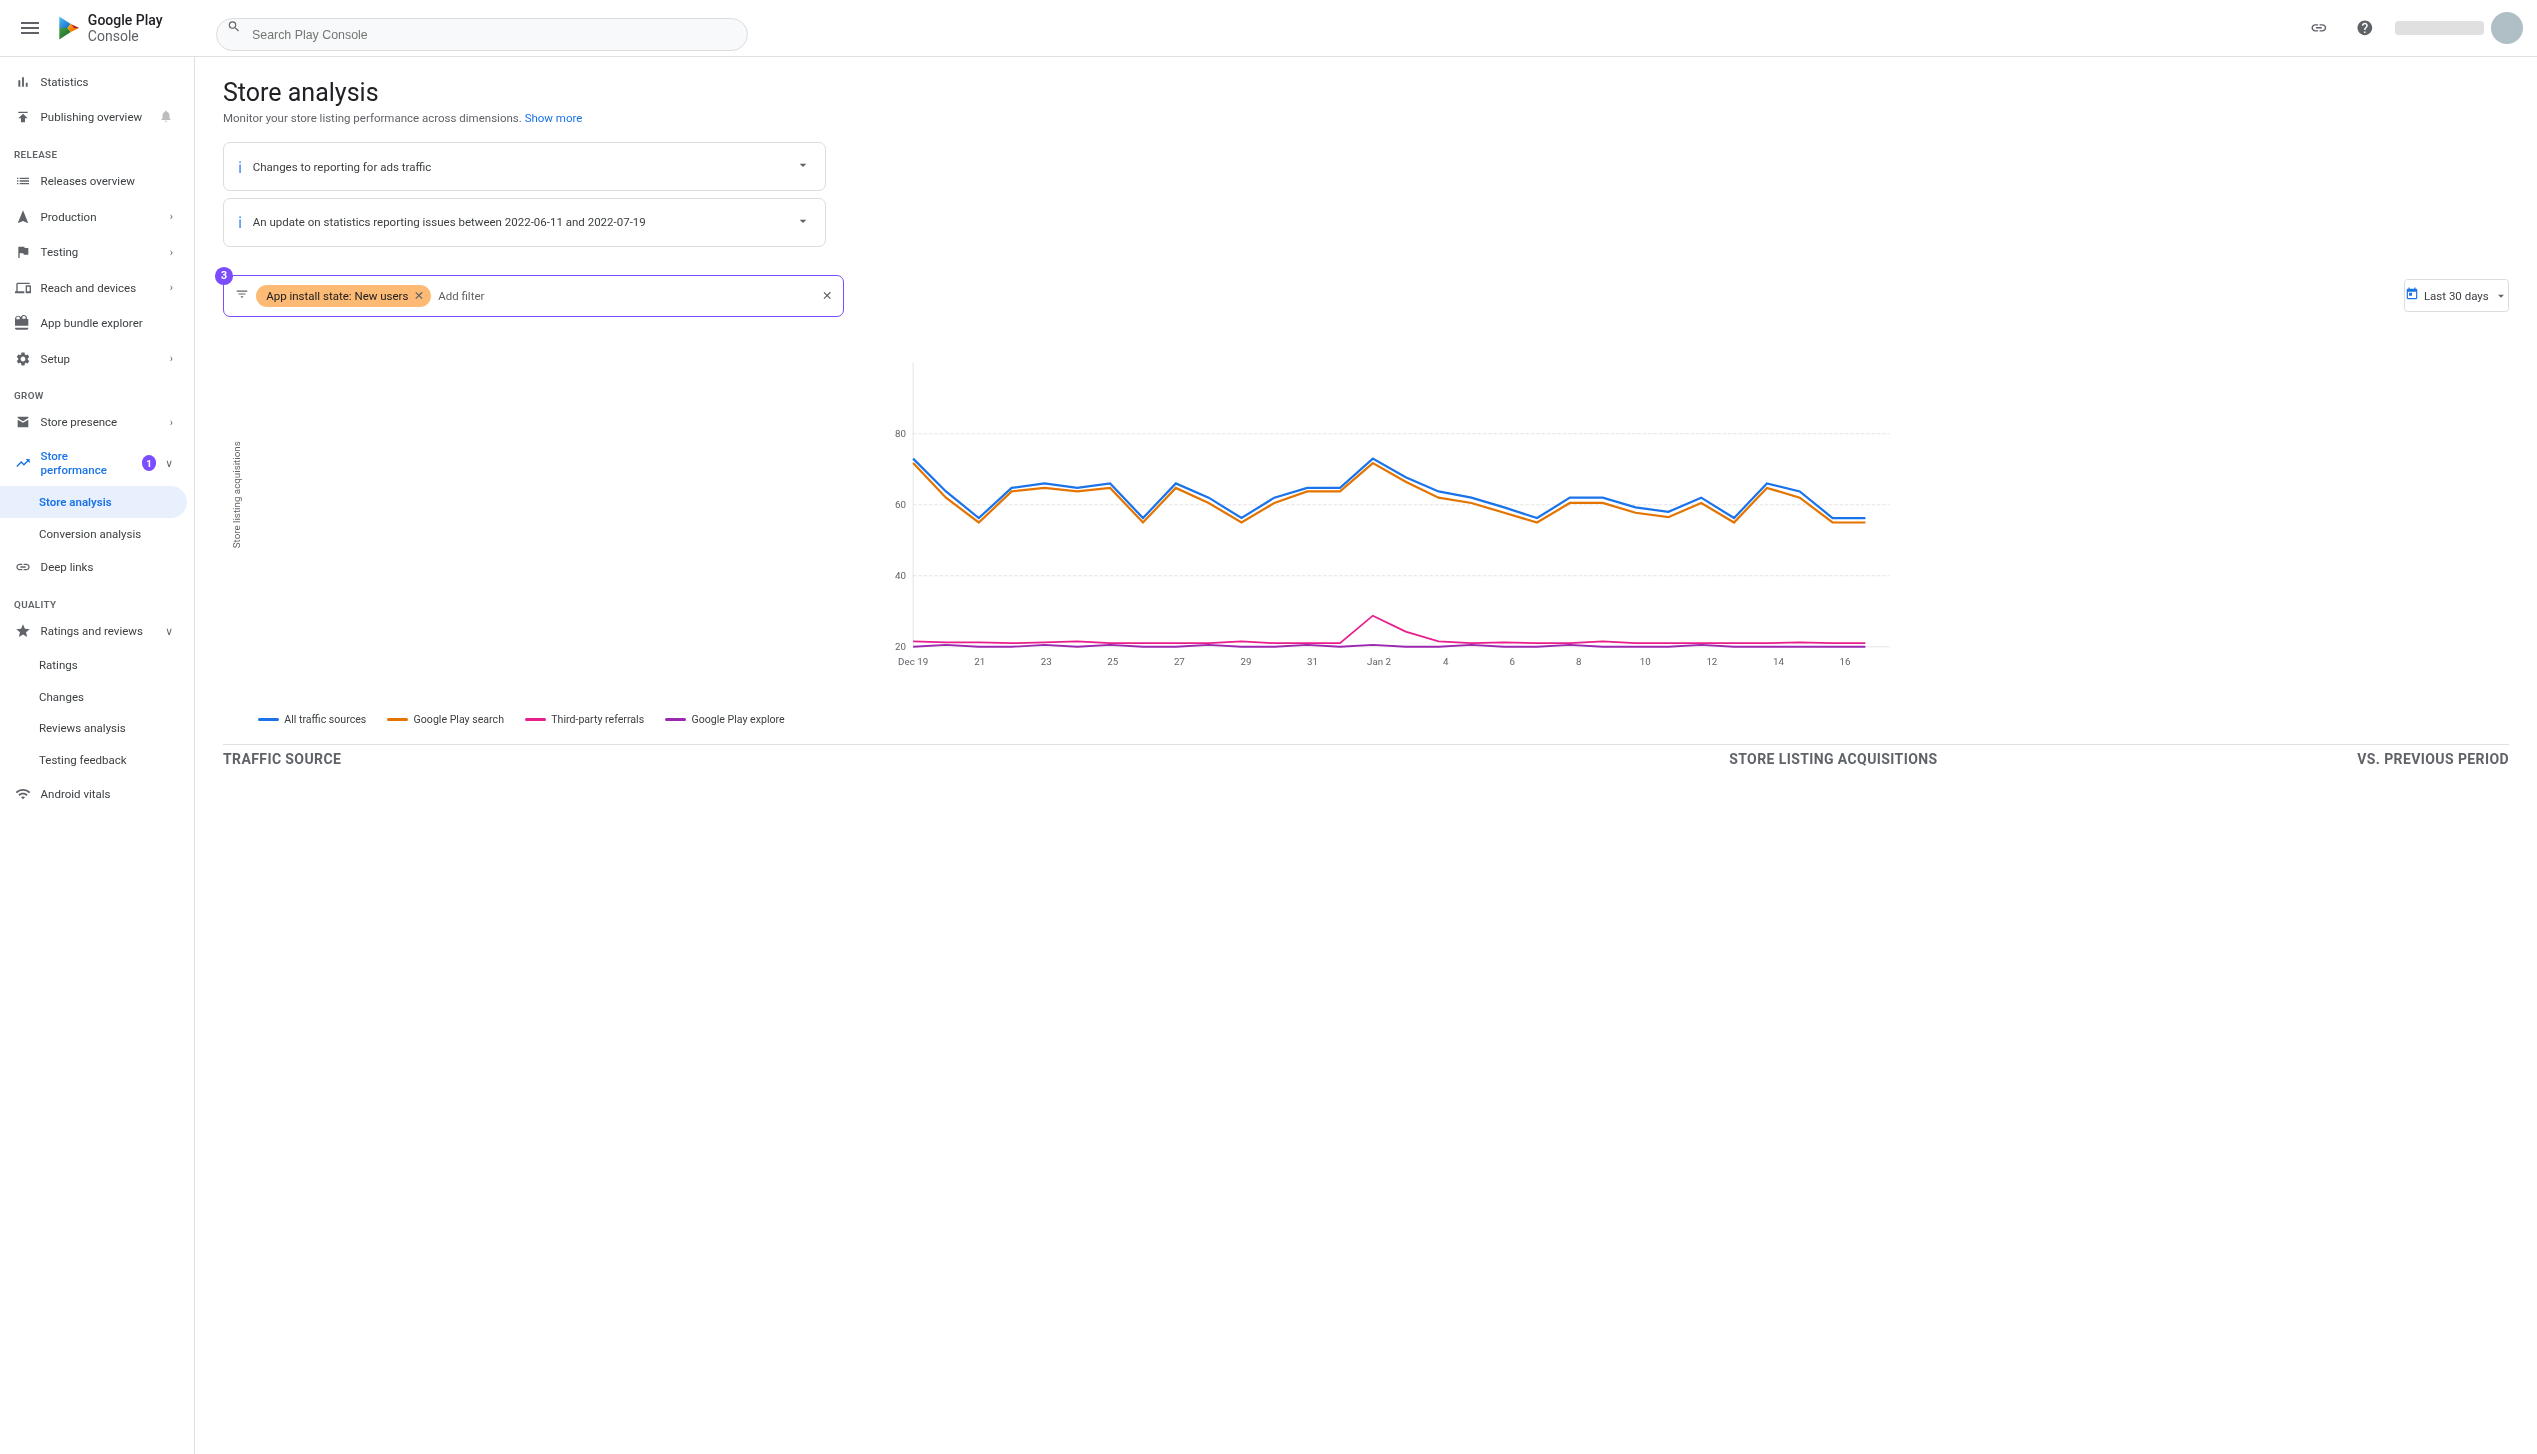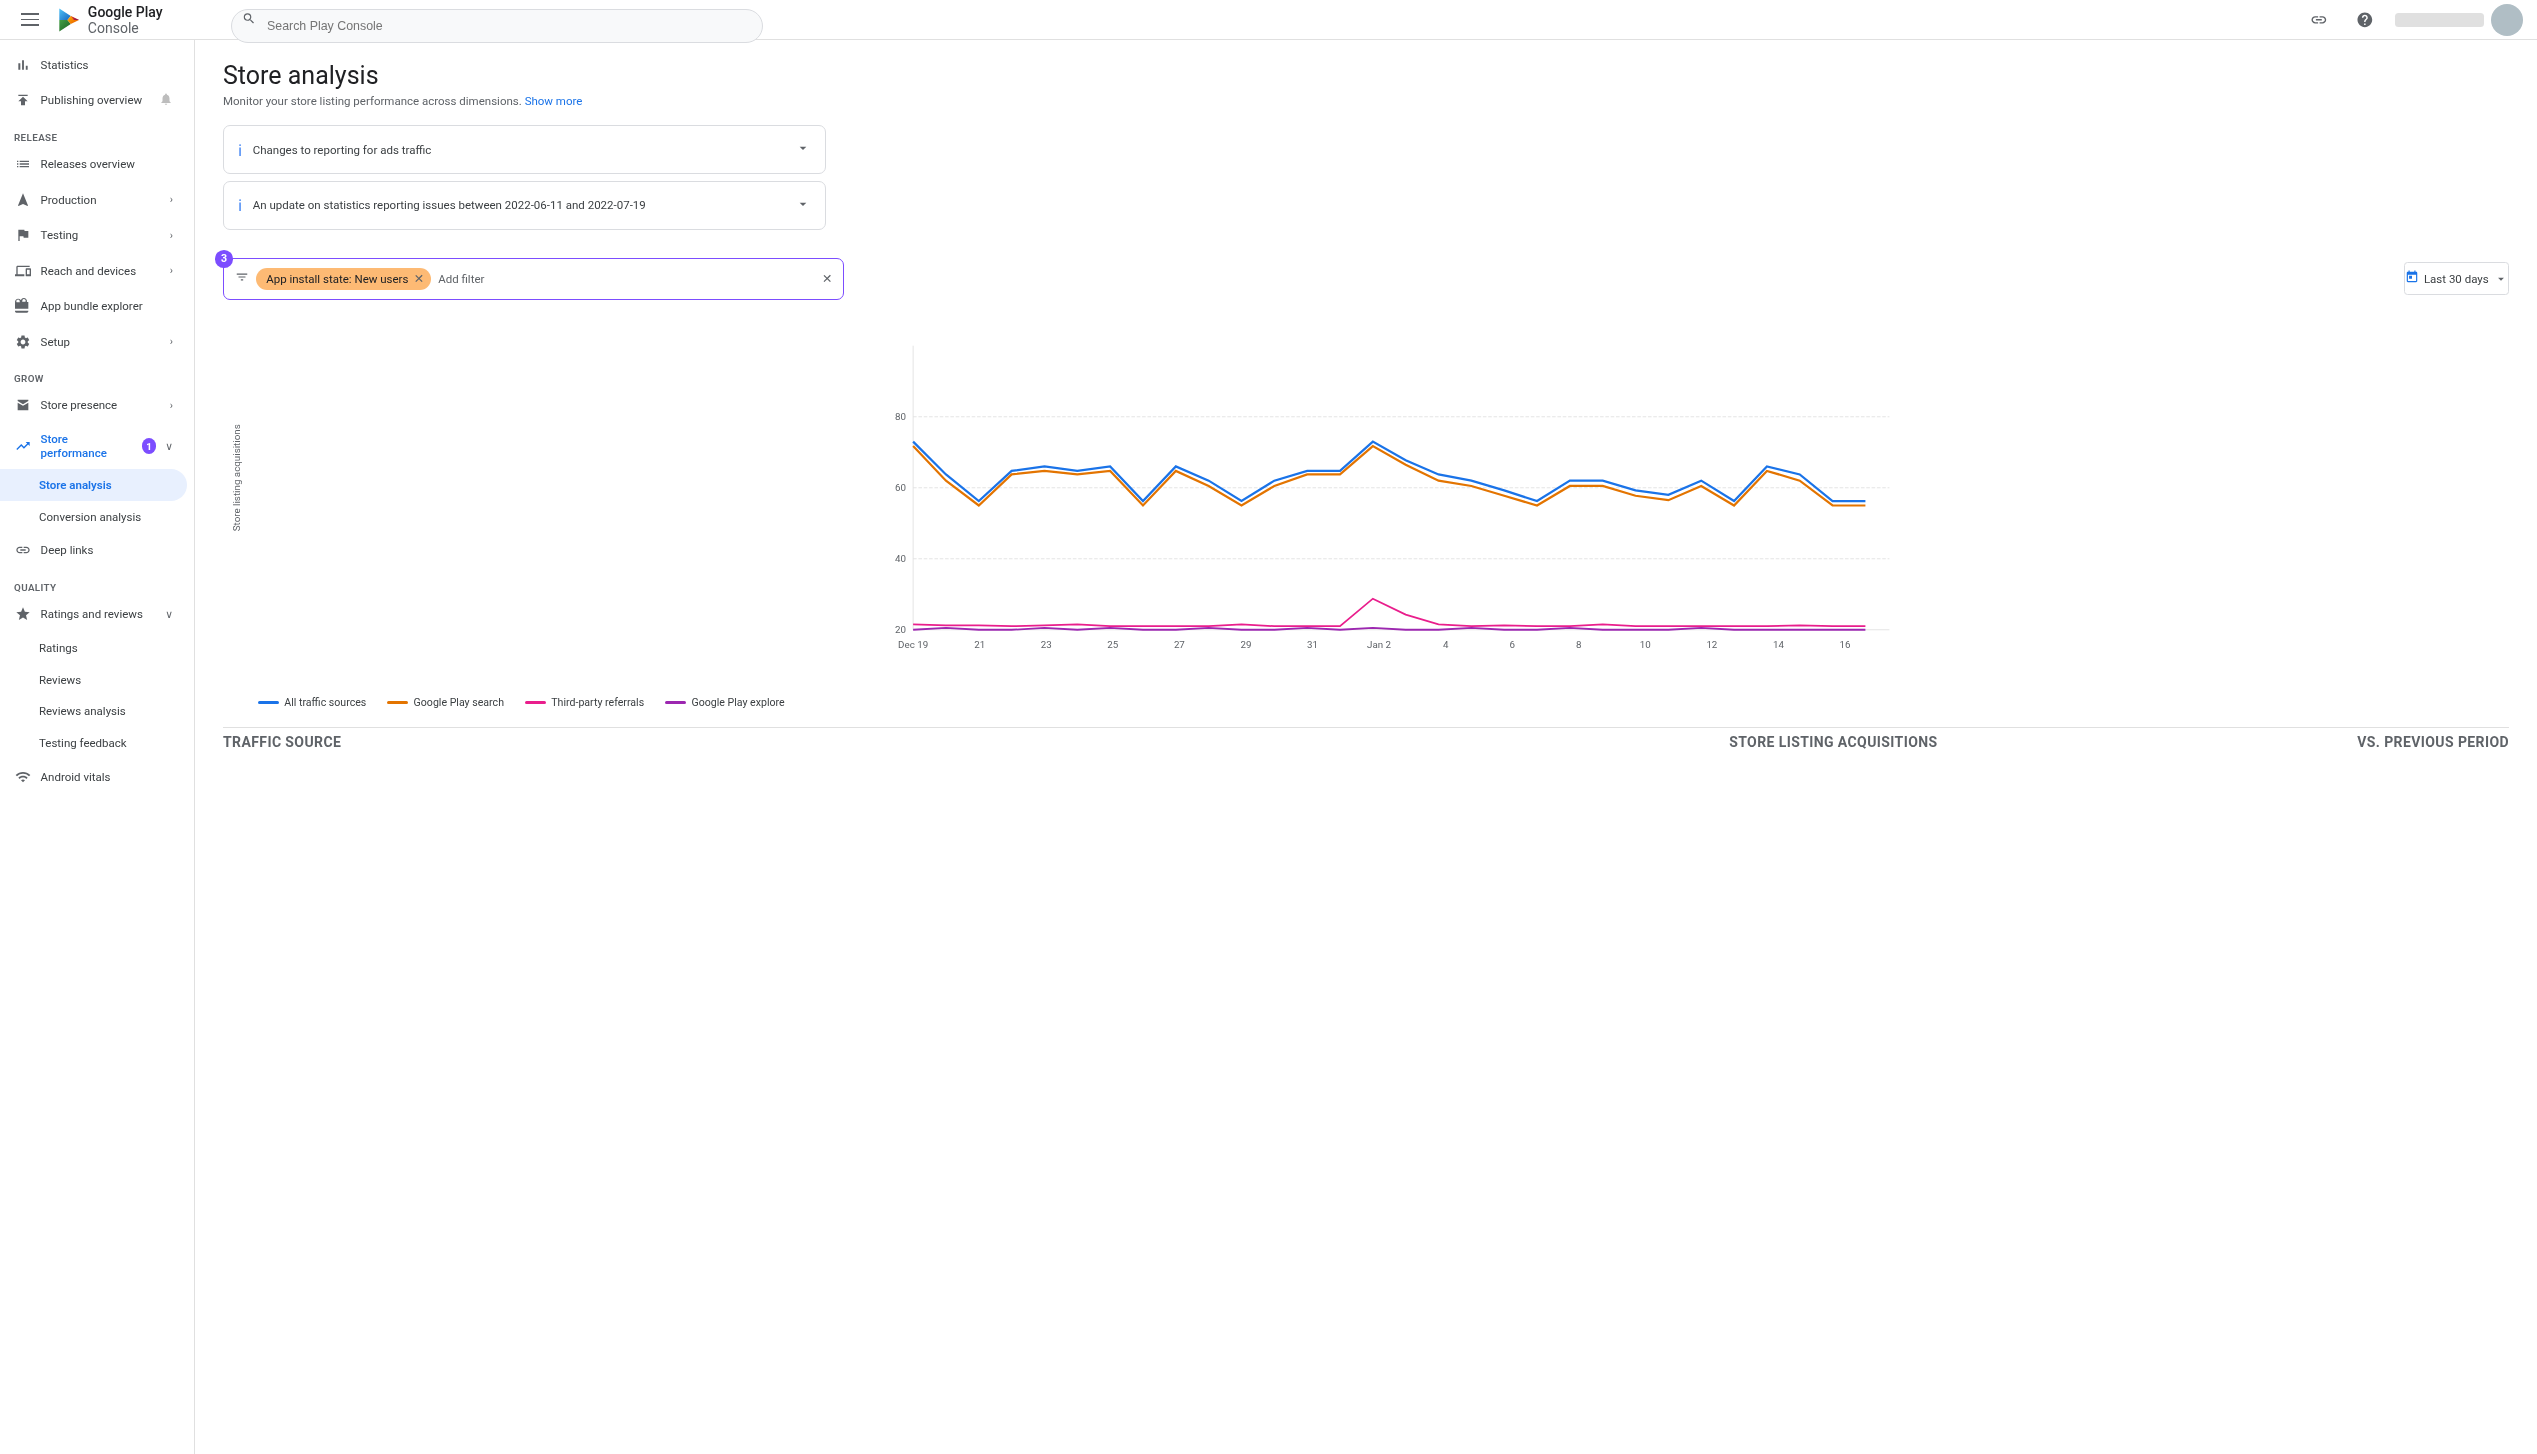--- a/index.html
+++ b/index.html
@@ -1,19 +1,19 @@
 <!DOCTYPE html>
 <html style="font-size:14px"><head>
   <meta charset="utf-8">
   <style>
     * { box-sizing: border-box; margin: 0; padding: 0; }
     body { font-family: 'Google Sans', Roboto, Arial, sans-serif; font-size: 12.4px; color: #202124; background: #fff; display: flex; flex-direction: column; height: 100vh; overflow: hidden; }
 
     
-    .topbar { height: 40px; display: flex; align-items: center; padding: 12px 14px; border-bottom: 0.9px solid #e0e0e0; gap: 22px; flex-shrink: 0; }
+    .topbar { height: 57px; display: flex; align-items: center; padding: 12px 14px; border-bottom: 0.9px solid #e0e0e0; gap: 7px; flex-shrink: 0; }
     .topbar-left { display: flex; align-items: center; gap: 10.6px; width: 195px; }
     .hamburger { cursor: pointer; display: flex; flex-direction: column; gap: 3.5px; padding: 7px; }
     .hamburger span { width: 17.7px; height: 1.8px; background: #5f6368; display: block; }
     .logo-area { display: flex; align-items: center; gap: 5.3px; }
     .logo-icon { width: 28px; height: 28px; }
     .logo-text { font-size: 14px; color: #5f6368; }
     .logo-text strong { color: #202124; font-weight: 500; }
     .search-bar { flex: 1; max-width: 532px; }
     .search-bar input { width: 100%; padding: 8.9px 14px 8.9px 35px; border: 0.9px solid #dadce0; border-radius: 21px; font-size: 12.4px; background: #f8f9fa; outline: none; margin-top: 13px; }
     .search-wrapper { position: relative; }
@@ -271,21 +271,21 @@
             <path d="M12 17.27L18.18 21l-1.64-7.03L22 9.24l-7.19-.61L12 2 9.19 8.63 2 9.24l5.46 4.73L5.82 21z"></path>
           </svg>
       </span>
       <span>Ratings and reviews</span>
       <span class="chevron">∨</span>
     </div>
     <div class="sidebar-item sub">
       <span>Ratings</span>
     </div>
     <div class="sidebar-item sub">
-      <span>Reviews</span>
+      <span>Changes</span>
     </div>
     <div class="sidebar-item sub">
       <span>Reviews analysis</span>
     </div>
     <div class="sidebar-item sub">
       <span>Testing feedback</span>
     </div>
     <div class="sidebar-item">
       <span class="icon">
         <svg width="16" height="16" viewBox="0 0 24 24" fill="#5f6368">

